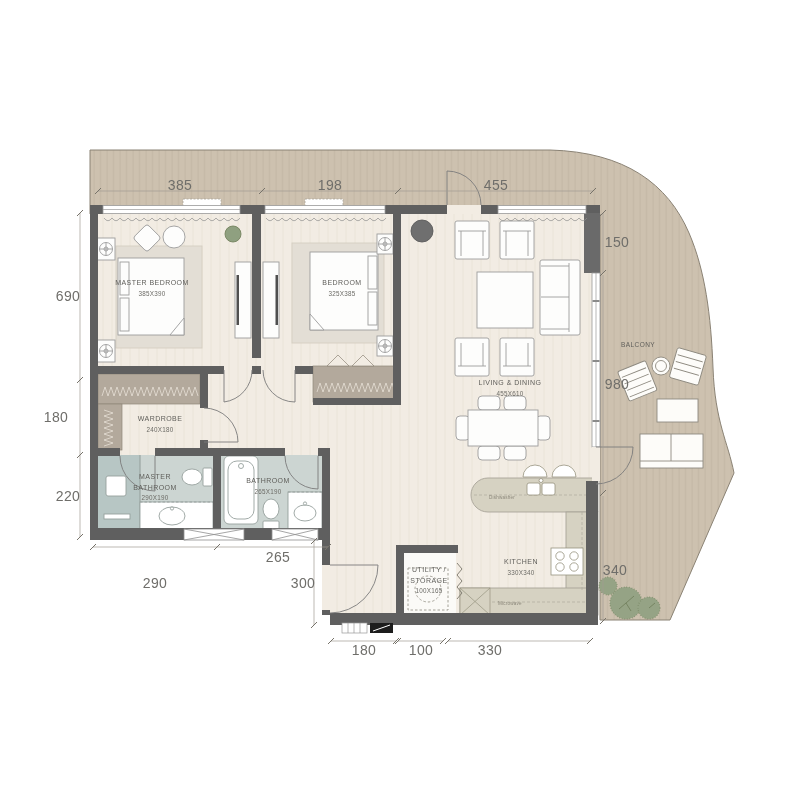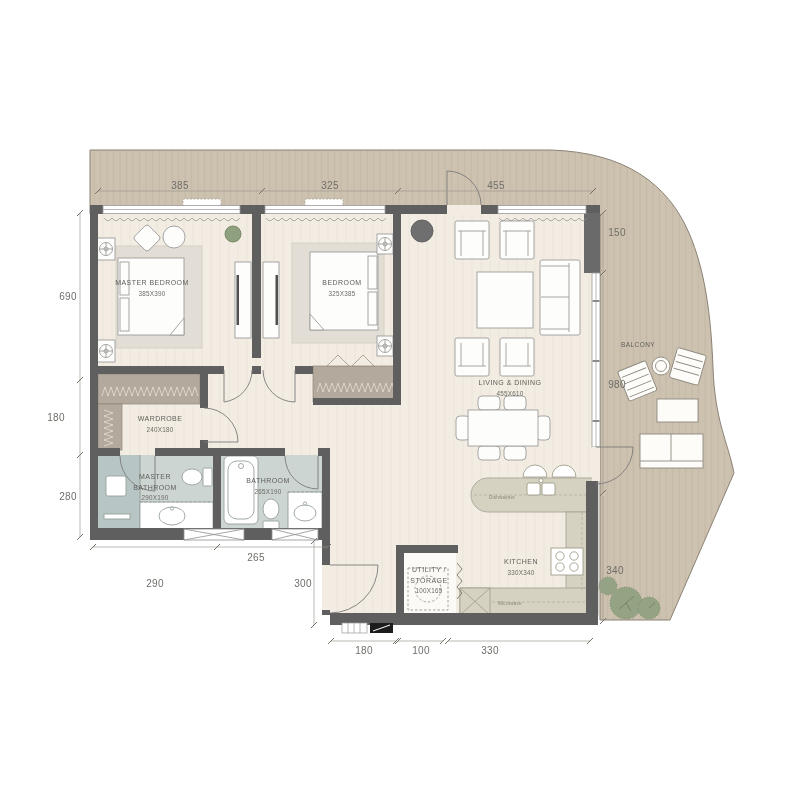--- a/index.html
+++ b/index.html
@@ -4,21 +4,21 @@
 <style>
   html,body{margin:0;padding:0;background:#fff;}
   .stage{position:relative;width:800px;height:800px;background:#fff;overflow:hidden;
          font-family:"Liberation Sans", sans-serif;}
   .stage svg{position:absolute;left:0;top:0;}
   .lbl{position:absolute;transform:translate(-50%,-50%);font-size:7px;letter-spacing:.45px;
        color:#5f5e5a;text-align:center;line-height:1.5;white-space:nowrap;}
   .lbl .size{display:block;font-size:6.3px;letter-spacing:.25px;color:#6c6b66;}
   .lbl.wrapA{white-space:normal;width:58px;}
   .lbl.wrapB{white-space:normal;width:44px;}
-  .dim{position:absolute;transform:translate(-50%,-50%);font-size:10px;color:#6f6e6a;
+  .dim{position:absolute;transform:translate(-50%,-50%);font-size:14px;color:#6f6e6a;
        letter-spacing:.3px;white-space:nowrap;}
   .tiny{position:absolute;transform:translate(-50%,-50%);font-size:4.6px;color:#8c887b;
         letter-spacing:.2px;white-space:nowrap;}
 </style>
 </head>
 <body>
 
 <div class="stage">
 
 <svg width="800" height="800" viewBox="0 0 800 800">
@@ -442,28 +442,28 @@
   <span>UTILITY / STORAGE</span>
   <span class="size">100X165</span>
 </div>
 <div class="lbl" style="left:638px;top:345px;font-size:6.5px">
   <span>BALCONY</span>
 </div>
 <div class="tiny" style="left:502px;top:497px">Dishwasher</div>
 <div class="tiny" style="left:510px;top:603px">Microwave</div>
 
 <div class="dim" style="left:180px;top:185px">385</div>
-<div class="dim" style="left:330px;top:185px">325</div>
+<div class="dim" style="left:330px;top:185px">198</div>
 <div class="dim" style="left:496px;top:185px">455</div>
 <div class="dim" style="left:68px;top:296px">690</div>
 <div class="dim" style="left:56px;top:417px">180</div>
-<div class="dim" style="left:68px;top:496px">280</div>
-<div class="dim" style="left:617px;top:232px">150</div>
+<div class="dim" style="left:68px;top:496px">220</div>
+<div class="dim" style="left:617px;top:242px">150</div>
 <div class="dim" style="left:617px;top:384px">980</div>
 <div class="dim" style="left:615px;top:570px">340</div>
 <div class="dim" style="left:155px;top:583px">290</div>
-<div class="dim" style="left:256px;top:557px">265</div>
+<div class="dim" style="left:278px;top:557px">265</div>
 <div class="dim" style="left:303px;top:583px">300</div>
 <div class="dim" style="left:364px;top:650px">180</div>
 <div class="dim" style="left:421px;top:650px">100</div>
 <div class="dim" style="left:490px;top:650px">330</div>
 
 </div>
 
 </body></html>

